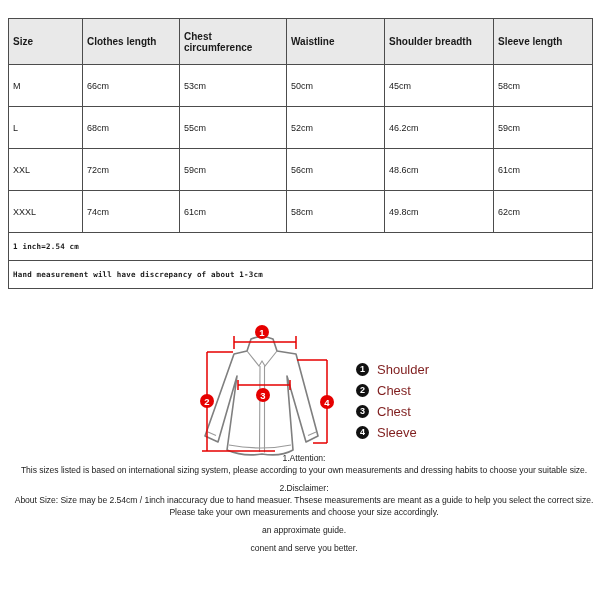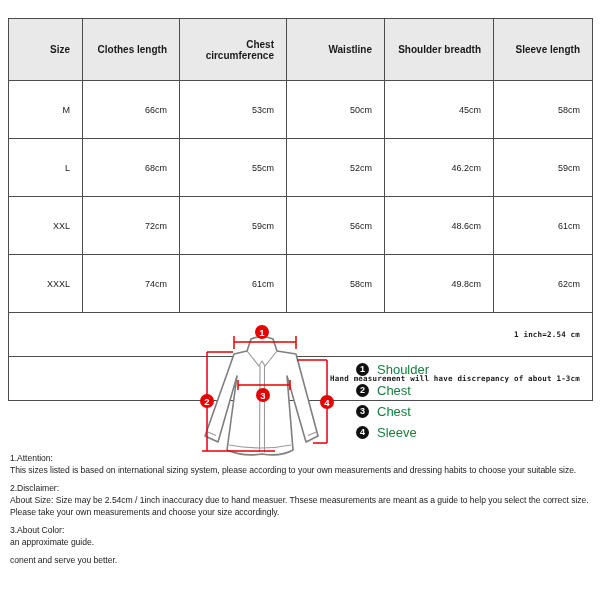--- a/index.html
+++ b/index.html
@@ -6,51 +6,51 @@
   body{
     width:600px;height:600px;background:#ffffff;position:relative;
     font-family:"Liberation Sans",sans-serif;color:#1a1a1a;overflow:hidden;
   }
   
   .size-table{
     position:absolute;top:18px;left:8px;width:584px;
     border-collapse:collapse;table-layout:fixed;
   }
   .size-table th,.size-table td{
-    border:1px solid #4c4c4c;text-align:right;vertical-align:middle;
-    padding:12px;color:#1a1a1a;
+    border:1px solid #4c4c4c;text-align:left;vertical-align:middle;
+    padding:4px;color:#1a1a1a;
   }
   .size-table th{
     height:37px;background:#e9e9e9;font-size:10px;font-weight:bold;
   }
   .size-table td{height:33px;font-size:9px;background:#ffffff;}
   .size-table td.foot{
     height:19px;font-family:"DejaVu Sans Mono","Liberation Mono",monospace;
     font-weight:bold;font-size:7.5px;letter-spacing:0.2px;
   }
   
   .diagram-svg{position:absolute;left:175px;top:318px;width:310px;height:145px;}
   .legend{position:absolute;left:356px;top:362px;}
   .legend-row{display:flex;align-items:center;margin-bottom:6px;height:15px;}
   .legend-dot{
     width:13px;height:13px;border-radius:50%;background:#111111;color:#ffffff;
     font-size:9px;font-weight:bold;line-height:13px;text-align:center;
     margin-right:8px;flex:0 0 13px;
   }
-  .legend-label{font-size:13px;color:#15803d;}
+  .legend-label{font-size:13px;color:#7f1d1d;}
   .marker-text{
     fill:#ffffff;font-family:"Liberation Sans",sans-serif;
     font-size:9.5px;font-weight:bold;text-anchor:middle;
   }
   
   .notes{
     position:absolute;left:10px;top:452px;width:588px;
     font-size:8.6px;line-height:12px;color:#222222;letter-spacing:-0.05px;
   }
-  .notes .section{margin-bottom:6px;}
+  .notes .section{margin-bottom:6px;text-align:center;}
   .notes .line{white-space:nowrap;}
 </style>
 </head>
 <body>
 
 <table class="size-table">
   <colgroup>
     <col style="width:74px">
       <col style="width:97px">
       <col style="width:107px">
@@ -164,19 +164,18 @@
   <div class="section">
     <div class="line">1.Attention:</div>
     <div class="line">This sizes listed is based on international sizing system, please according to your own measurements and dressing habits to choose your suitable size.</div>
   </div>
   <div class="section">
     <div class="line">2.Disclaimer:</div>
     <div class="line">About Size: Size may be 2.54cm / 1inch inaccuracy due to hand measuer. Thsese measurements are meant as a guide to help you select the correct size.</div>
     <div class="line">Please take your own measurements and choose your size accordingly.</div>
   </div>
   <div class="section">
-    <div class="line">3.About Color:</div>
     <div class="line">an approximate guide.</div>
   </div>
   <div class="section">
     <div class="line">conent and serve you better.</div>
   </div>
 </div>
 
 </body></html>

